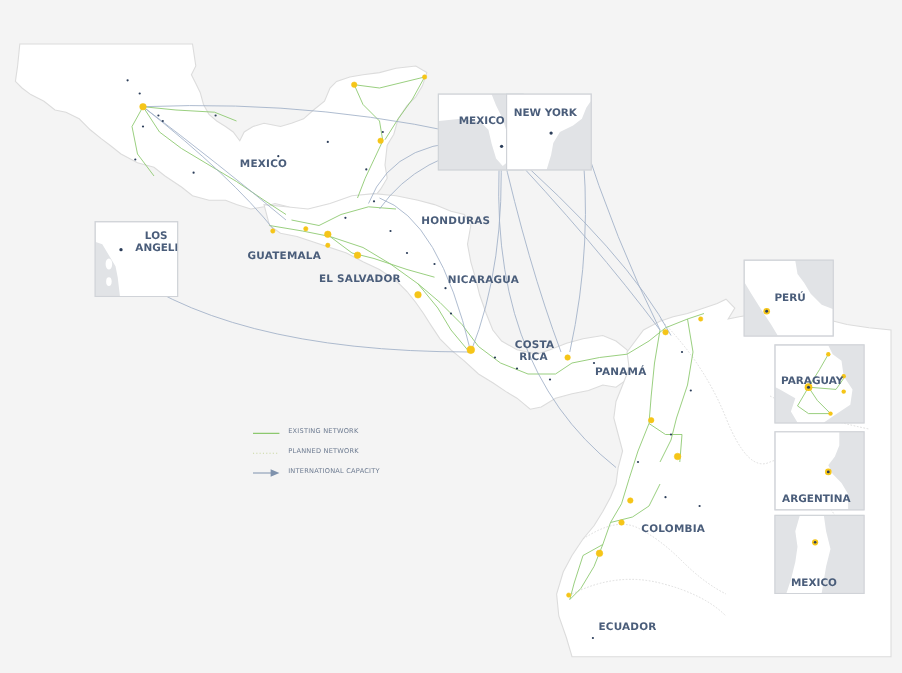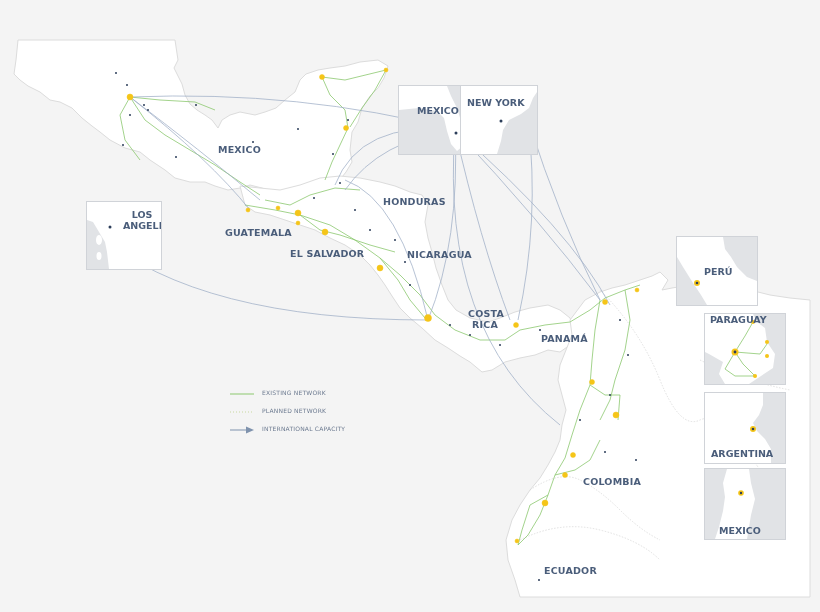--- a/index.html
+++ b/index.html
@@ -177,21 +177,21 @@
   <svg width="80" height="70">
     <path d="M0,0 L48,0 L52,8 L60,14 L62,28 L70,40 L68,54 L56,62 L44,70 L20,70 L14,60 L18,48 L4,40 L0,38 Z" fill="#fff"></path>
     <path d="M48,8 L40,22 L30,38 L38,50 L50,62 M30,38 L55,40 L62,30 M30,38 L20,55 L30,62 L50,62" fill="none" stroke="#8cc86e" stroke-width="0.8"></path>
     <circle cx="30" cy="38" r="3.5" fill="#f5c518"></circle>
       <circle cx="30" cy="38" r="1.4" fill="#2c3e5a"></circle>
     <circle cx="48" cy="8" r="2" fill="#f5c518"></circle>
       <circle cx="62" cy="28" r="2" fill="#f5c518"></circle>
     <circle cx="62" cy="42" r="2" fill="#f5c518"></circle>
       <circle cx="50" cy="62" r="2" fill="#f5c518"></circle>
   </svg>
-  <div class="inset-label" style="left:5px;top:0;">PARAGUAY</div>
+  <div class="inset-label" style="left:5px;top:27px;">PARAGUAY</div>
 </div>
 
 <div class="inset" style="left:704px;top:392px;width:80px;height:70px;">
   <svg width="80" height="70">
     <path d="M0,0 L58,0 L58,12 L54,22 L48,30 L52,38 L60,46 L66,56 L66,70 L0,70 Z" fill="#fff"></path>
     <circle cx="48" cy="36" r="3" fill="#f5c518"></circle>
       <circle cx="48" cy="36" r="1.3" fill="#2c3e5a"></circle>
   </svg>
   <div class="inset-label" style="left:6px;top:55px;">ARGENTINA</div>
 </div>

